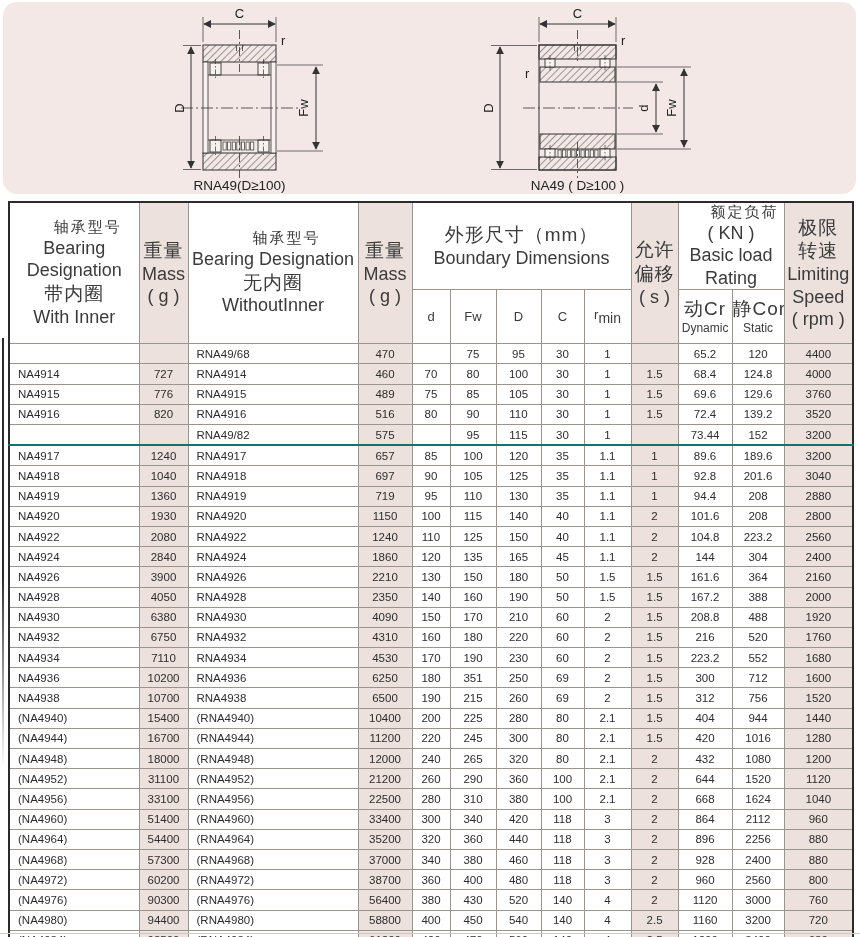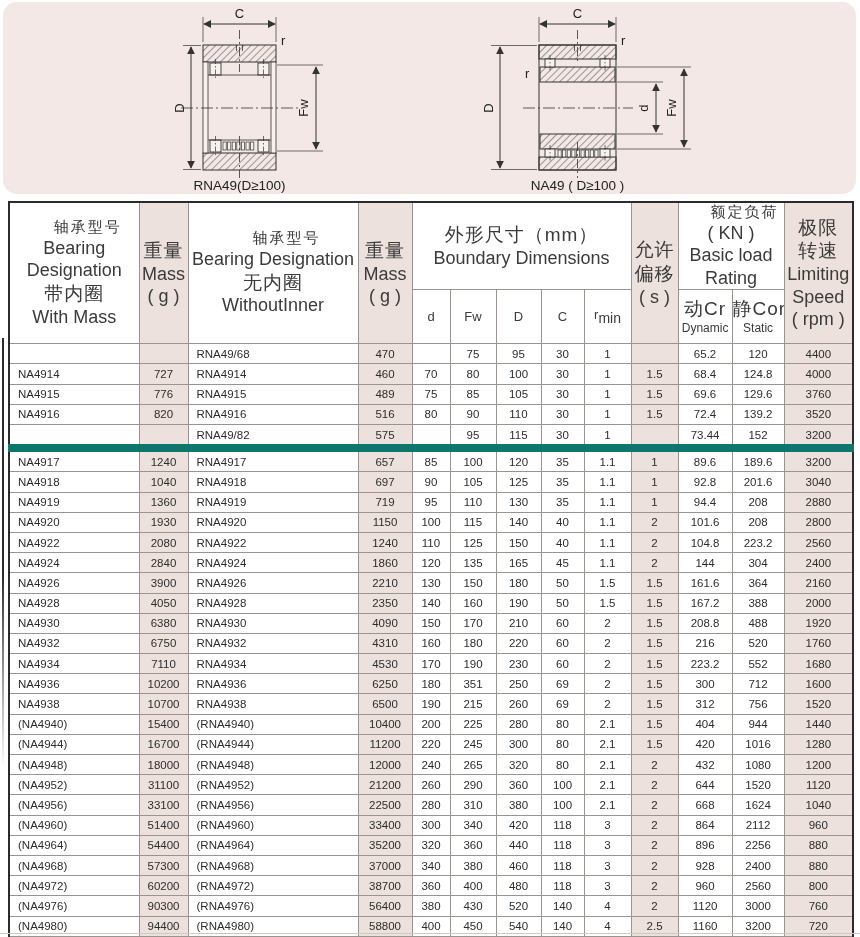--- a/index.html
+++ b/index.html
@@ -36,21 +36,21 @@
   thead tr.h1 th{height:76px;}
   thead tr.h2 th{height:53px;}
   .zh-lg{font-size:15px;letter-spacing:2px;margin-left:27px;}
   .zh{font-size:19px;letter-spacing:1px;}
   .en{font-size:18px;}
   .en-sm{font-size:12px;}
   sub{font-size:14px;}
   tbody td{height:19.2px;font-size:11.5px;color:#2d2d2d;}
   td.name{text-align:left;padding-left:8px;}
   .shaded{background:#ece1dc;}
-  tr.group-top td{border-top:8px solid #0f766e;}
+  tr.group-top td{border-top:2px solid #0f766e;}
   .dims-th{font-size:13px;}
   
   .bottom-rule{
     position:absolute;left:0px;top:933px;width:860px;height:0;
     border-top:1px solid #cfc9c5;
   }
 </style>
 </head>
 <body>
 
@@ -211,21 +211,21 @@
         <col style="width:52px">
     <col style="width:69px">
   </colgroup>
   <thead>
     <tr class="h1">
       <th rowspan="2">
         <div class="zh-lg">轴承型号</div>
         <div class="en">Bearing</div>
         <div class="en">Designation</div>
         <div class="zh">带内圈</div>
-        <div class="en">With Mass</div>
+        <div class="en">With Inner</div>
       </th>
       <th rowspan="2" class="shaded">
         <div class="zh">重量</div>
         <div class="en">Mass</div>
         <div class="en">( g )</div>
       </th>
       <th rowspan="2">
         <div class="zh-lg">轴承型号</div>
         <div class="en">Bearing Designation</div>
         <div class="zh">无内圈</div>

